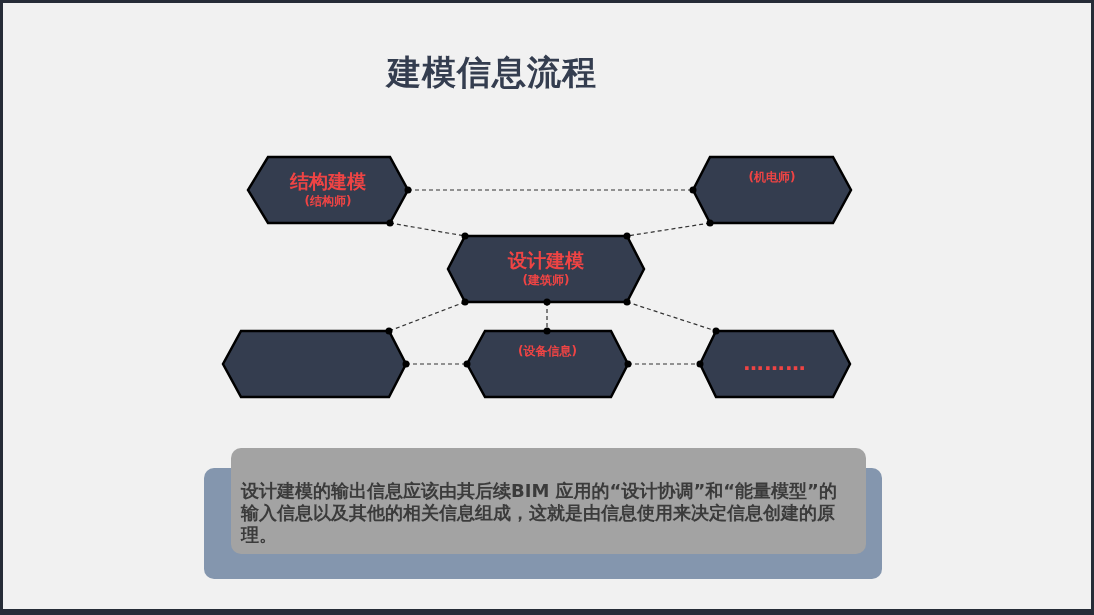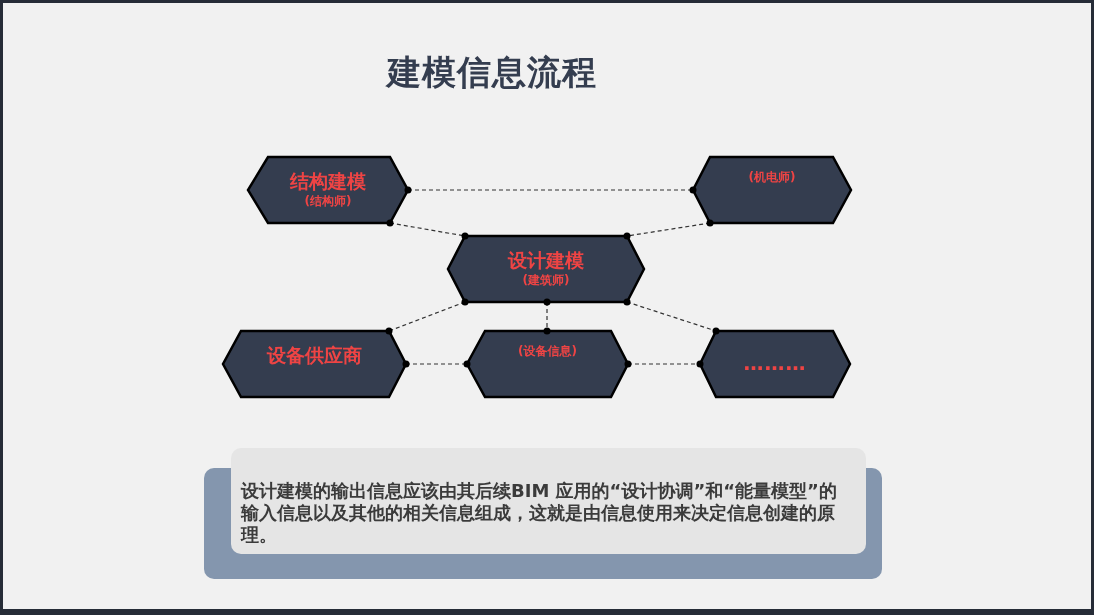--- a/index.html
+++ b/index.html
@@ -5,21 +5,21 @@
   html, body { margin:0; padding:0; }
   body { width:1094px; height:615px; background:#262c37; position:relative; overflow:hidden; font-family:"DejaVu Sans", "Liberation Sans", sans-serif; }
   .slide { position:absolute; left:3px; top:3px; width:1088px; height:606px; background:#f1f1f1; }
   .title { position:absolute; left:0; top:50px; width:984px; text-align:center; font-size:34px; font-weight:bold; color:#343d4f; letter-spacing:1px; }
   svg.diagram { position:absolute; left:0; top:0; }
   .node-label { position:absolute; text-align:center; color:#ef4444; font-weight:bold; }
   .node-label .main { display:block; font-size:19px; line-height:24px; }
   .node-label .sub { display:block; font-size:12px; line-height:16px; }
   .node-label .dots { display:block; font-size:20px; line-height:20px; letter-spacing:1px; }
   .note-back { position:absolute; left:204px; top:468px; width:678px; height:111px; background:#8496ae; border-radius:10px; }
-  .note-front { position:absolute; left:231px; top:448px; width:635px; height:106px; background:#e5e5e5; border-radius:10px; box-sizing:border-box; padding:32px 14px 0 10px; }
+  .note-front { position:absolute; left:231px; top:448px; width:635px; height:106px; background:#a3a3a3; border-radius:10px; box-sizing:border-box; padding:32px 14px 0 10px; }
   .note-text { font-size:18px; font-weight:bold; color:#3b3b3b; line-height:22px; margin:0; }
 </style>
 </head>
 <body>
 
 <div class="slide"></div>
 
 <div class="title">建模信息流程</div>
 
 <svg class="diagram" width="1094" height="615" viewBox="0 0 1094 615">
@@ -71,21 +71,20 @@
 <div class="node-label" style="left:693px; top:169px; width:158px;">
   <span class="sub">(机电师)</span>
 </div>
 
 <div class="node-label" style="left:448px; top:248px; width:196px;">
   <span class="main">设计建模</span>
   <span class="sub">(建筑师)</span>
 </div>
 
 <div class="node-label" style="left:223px; top:343px; width:183px;">
-  <span class="main">设备供应商</span>
 </div>
 
 <div class="node-label" style="left:467px; top:343px; width:161px;">
   <span class="sub">(设备信息)</span>
 </div>
 
 <div class="node-label" style="left:700px; top:353px; width:150px;">
   <span class="dots">………</span>
 </div>
 

